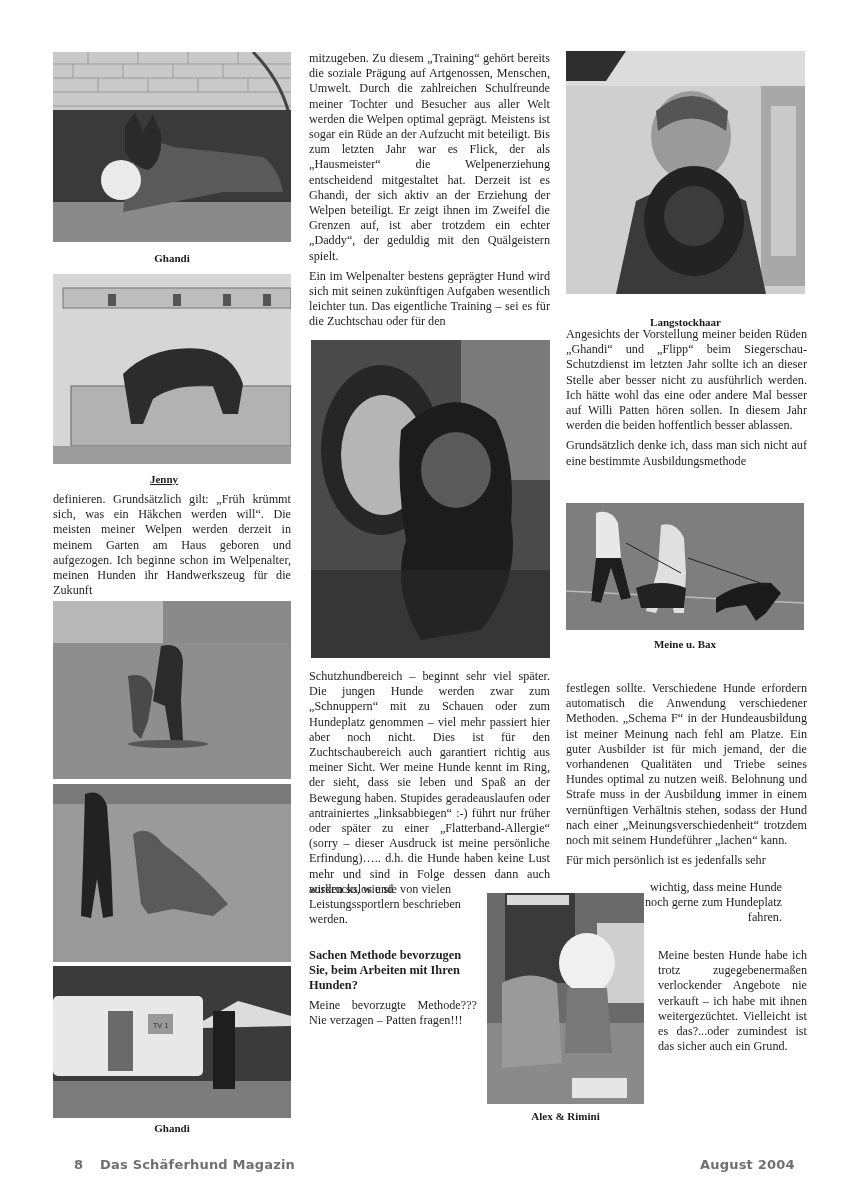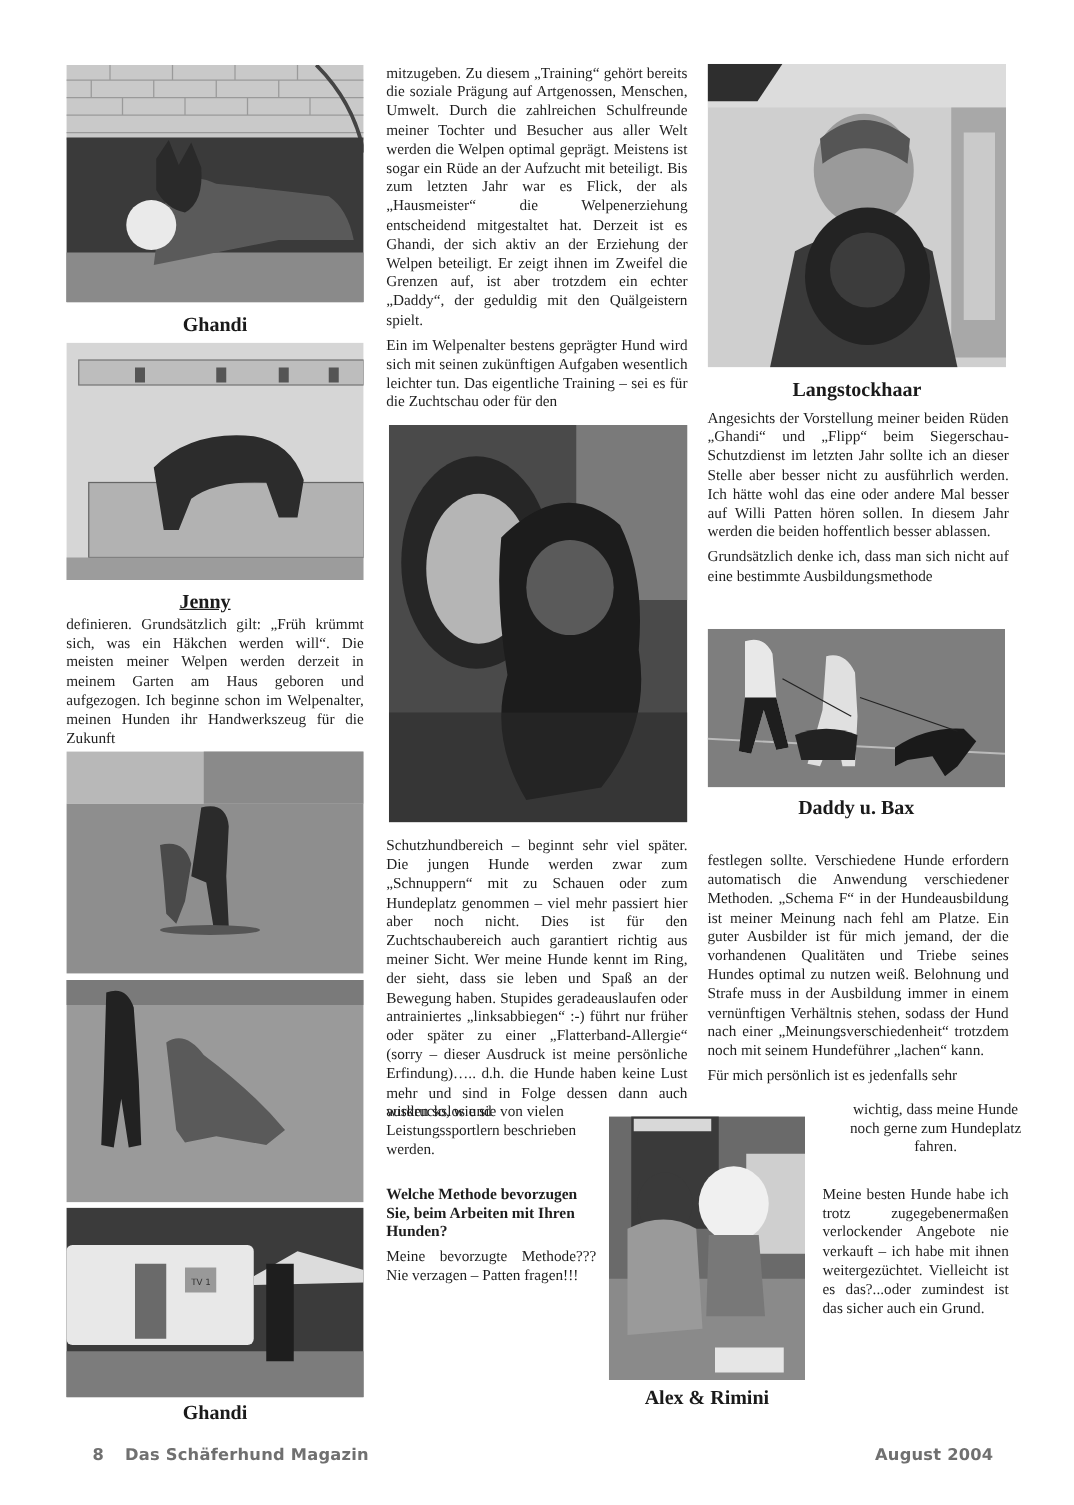--- a/index.html
+++ b/index.html
@@ -1,20 +1,20 @@
 <!DOCTYPE html>
 <html><head>
 <meta charset="utf-8">
 <style>
   html, body { margin:0; padding:0; background:#ffffff; }
   body { width:859px; height:1204px; position:relative; overflow:hidden;
          font-family:"Liberation Serif","DejaVu Serif",serif; color:#1e1e1e; }
   .photo { position:absolute; overflow:hidden; }
   .photo svg { width:100%; height:100%; display:block; }
-  .caption { position:absolute; text-align:center; font-weight:bold; font-size:16px; color:#1a1a1a; }
+  .caption { position:absolute; text-align:center; font-weight:bold; font-size:11px; color:#1a1a1a; }
   .text { position:absolute; font-size:12.2px; line-height:15.2px; text-align:justify; hyphens:manual; }
   .text p { margin:0 0 5px 0; }
   .text h3 { margin:0 0 4px 0; font-size:12.4px; line-height:15.2px; font-weight:bold; text-align:left; }
   .footer { position:absolute; top:1157px; font-family:"DejaVu Sans","Liberation Sans",sans-serif;
             font-weight:bold; font-size:13px; color:#707070; letter-spacing:0.2px; }
 </style>
 </head>
 <body>
 
 <div class="photo" style="left:53px;top:52px;width:238px;height:190px;">
@@ -121,21 +121,21 @@
 </div>
 
 <div class="text" style="left:309px;top:669px;width:241px;">
   <p style="margin-bottom:0;">Schutzhundbereich – beginnt sehr viel später. Die jungen Hunde werden zwar zum „Schnuppern“ mit zu Schauen oder zum Hundeplatz genommen – viel mehr passiert hier aber noch nicht. Dies ist für den Zuchtschaubereich auch garantiert richtig aus meiner Sicht. Wer meine Hunde kennt im Ring, der sieht, dass sie leben und Spaß an der Bewegung haben. Stupides geradeauslaufen oder antrainiertes „linksabbiegen“ :-) führt nur früher oder später zu einer „Flatterband-Allergie“ (sorry – dieser Ausdruck ist meine persönliche Erfindung)….. d.h. die Hunde haben keine Lust mehr und sind in Folge dessen dann auch ausdruckslos und</p>
 </div>
 <div class="text" style="left:309px;top:882px;width:168px;text-align:left;">
   <p>wirken so, wie sie von vielen Leistungssportlern beschrieben werden.</p>
 </div>
 
 <div class="text" style="left:309px;top:948px;width:168px;">
-  <h3>Welche Methode bevorzugen Sie, beim Arbeiten mit Ihren Hunden?</h3>
+  <h3>Sachen Methode bevorzugen Sie, beim Arbeiten mit Ihren Hunden?</h3>
   <p>Meine bevorzugte Methode??? Nie verzagen – Patten fragen!!!</p>
 </div>
 
 <div class="photo" style="left:487px;top:893px;width:157px;height:211px;">
   <svg viewBox="0 0 157 211" preserveAspectRatio="none">
     <rect width="157" height="211" fill="#6a6a6a"></rect>
     <rect x="18" width="70" height="90" fill="#3a3a3a"></rect>
     <rect x="20" y="2" width="62" height="10" fill="#d8d8d8"></rect>
     <rect x="110" y="30" width="47" height="80" fill="#cfcfcf"></rect>
     <rect y="130" width="157" height="81" fill="#8a8a8a"></rect>
@@ -155,47 +155,47 @@
     <rect x="195" y="35" width="44" height="200" fill="#a8a8a8"></rect>
     <rect x="205" y="55" width="25" height="150" fill="#cacaca"></rect>
     <path d="M0 0 L60 0 L40 30 L0 30 Z" fill="#2e2e2e"></path>
     <ellipse cx="125" cy="85" rx="40" ry="45" fill="#9a9a9a"></ellipse>
     <path d="M90 60 Q125 30 162 60 L160 80 Q125 55 92 80 Z" fill="#555"></path>
     <path d="M70 150 Q125 120 180 150 L200 243 L50 243 Z" fill="#3a3a3a"></path>
     <ellipse cx="128" cy="170" rx="50" ry="55" fill="#232323"></ellipse>
     <ellipse cx="128" cy="165" rx="30" ry="30" fill="#3c3c3c"></ellipse>
   </svg>
 </div>
-<div class="caption" style="left:566px;top:304px;width:239px;">Langstockhaar</div>
+<div class="caption" style="left:566px;top:316px;width:239px;">Langstockhaar</div>
 
 <div class="text" style="left:566px;top:327px;width:241px;">
   <p>Angesichts der Vorstellung meiner beiden Rüden „Ghandi“ und „Flipp“ beim Siegerschau-Schutzdienst im letzten Jahr sollte ich an dieser Stelle aber besser nicht zu ausführlich werden. Ich hätte wohl das eine oder andere Mal besser auf Willi Patten hören sollen. In diesem Jahr werden die beiden hoffentlich besser ablassen.</p>
   <p>Grundsätzlich denke ich, dass man sich nicht auf eine bestimmte Ausbildungsmethode</p>
 </div>
 
 <div class="photo" style="left:566px;top:503px;width:238px;height:127px;">
   <svg viewBox="0 0 238 127" preserveAspectRatio="none">
     <rect width="238" height="127" fill="#7e7e7e"></rect>
     <line x1="0" y1="88" x2="238" y2="100" stroke="#bbb" stroke-width="1.5"></line>
     <path d="M30 10 Q45 5 52 20 L55 55 L65 95 L55 97 L45 65 L35 100 L25 98 L30 60 Z" fill="#e8e8e8"></path>
     <path d="M30 55 L55 55 L65 95 L55 97 L45 65 L35 100 L25 98 Z" fill="#1e1e1e"></path>
     <path d="M95 22 Q110 18 118 35 L120 70 L118 110 L108 110 L102 80 L90 110 L80 108 L92 65 Z" fill="#e0e0e0"></path>
     <path d="M70 85 Q95 75 120 85 L118 105 L75 105 Z" fill="#222"></path>
     <path d="M150 95 Q175 78 205 80 L215 90 L200 110 L190 118 L180 102 L160 105 L150 110 Z" fill="#1a1a1a"></path>
     <line x1="60" y1="40" x2="115" y2="70" stroke="#222"></line>
     <line x1="122" y1="55" x2="200" y2="82" stroke="#222"></line>
   </svg>
 </div>
-<div class="caption" style="left:566px;top:638px;width:238px;">Daddy u. Bax</div>
+<div class="caption" style="left:566px;top:638px;width:238px;">Meine u. Bax</div>
 
 <div class="text" style="left:566px;top:681px;width:241px;">
   <p>festlegen sollte. Verschiedene Hunde erfordern automatisch die Anwendung verschiedener Methoden. „Schema F“ in der Hundeausbildung ist meiner Meinung nach fehl am Platze. Ein guter Ausbilder ist für mich jemand, der die vorhandenen Qualitäten und Triebe seines Hundes optimal zu nutzen weiß. Belohnung und Strafe muss in der Ausbildung immer in einem vernünftigen Verhältnis stehen, sodass der Hund nach einer „Meinungsverschiedenheit“ trotzdem noch mit seinem Hundeführer „lachen“ kann.</p>
   <p style="margin-bottom:0;">Für mich persönlich ist es jedenfalls sehr</p>
 </div>
-<div class="text" style="left:674px;top:880px;width:149px;text-align:center;">
+<div class="text" style="left:633px;top:880px;width:149px;text-align:right;">
   <p>wichtig, dass meine Hunde noch gerne zum Hundeplatz fahren.</p>
 </div>
 
 <div class="text" style="left:658px;top:948px;width:149px;">
   <p>Meine besten Hunde habe ich trotz zugegebenermaßen verlockender Angebote nie verkauft – ich habe mit ihnen weitergezüchtet. Vielleicht ist es das?...oder zumindest ist das sicher auch ein Grund.</p>
 </div>
 
 <div class="footer" style="left:74px;">8</div>
 <div class="footer" style="left:100px;">Das Schäferhund Magazin</div>
 <div class="footer" style="left:700px;">August 2004</div>

